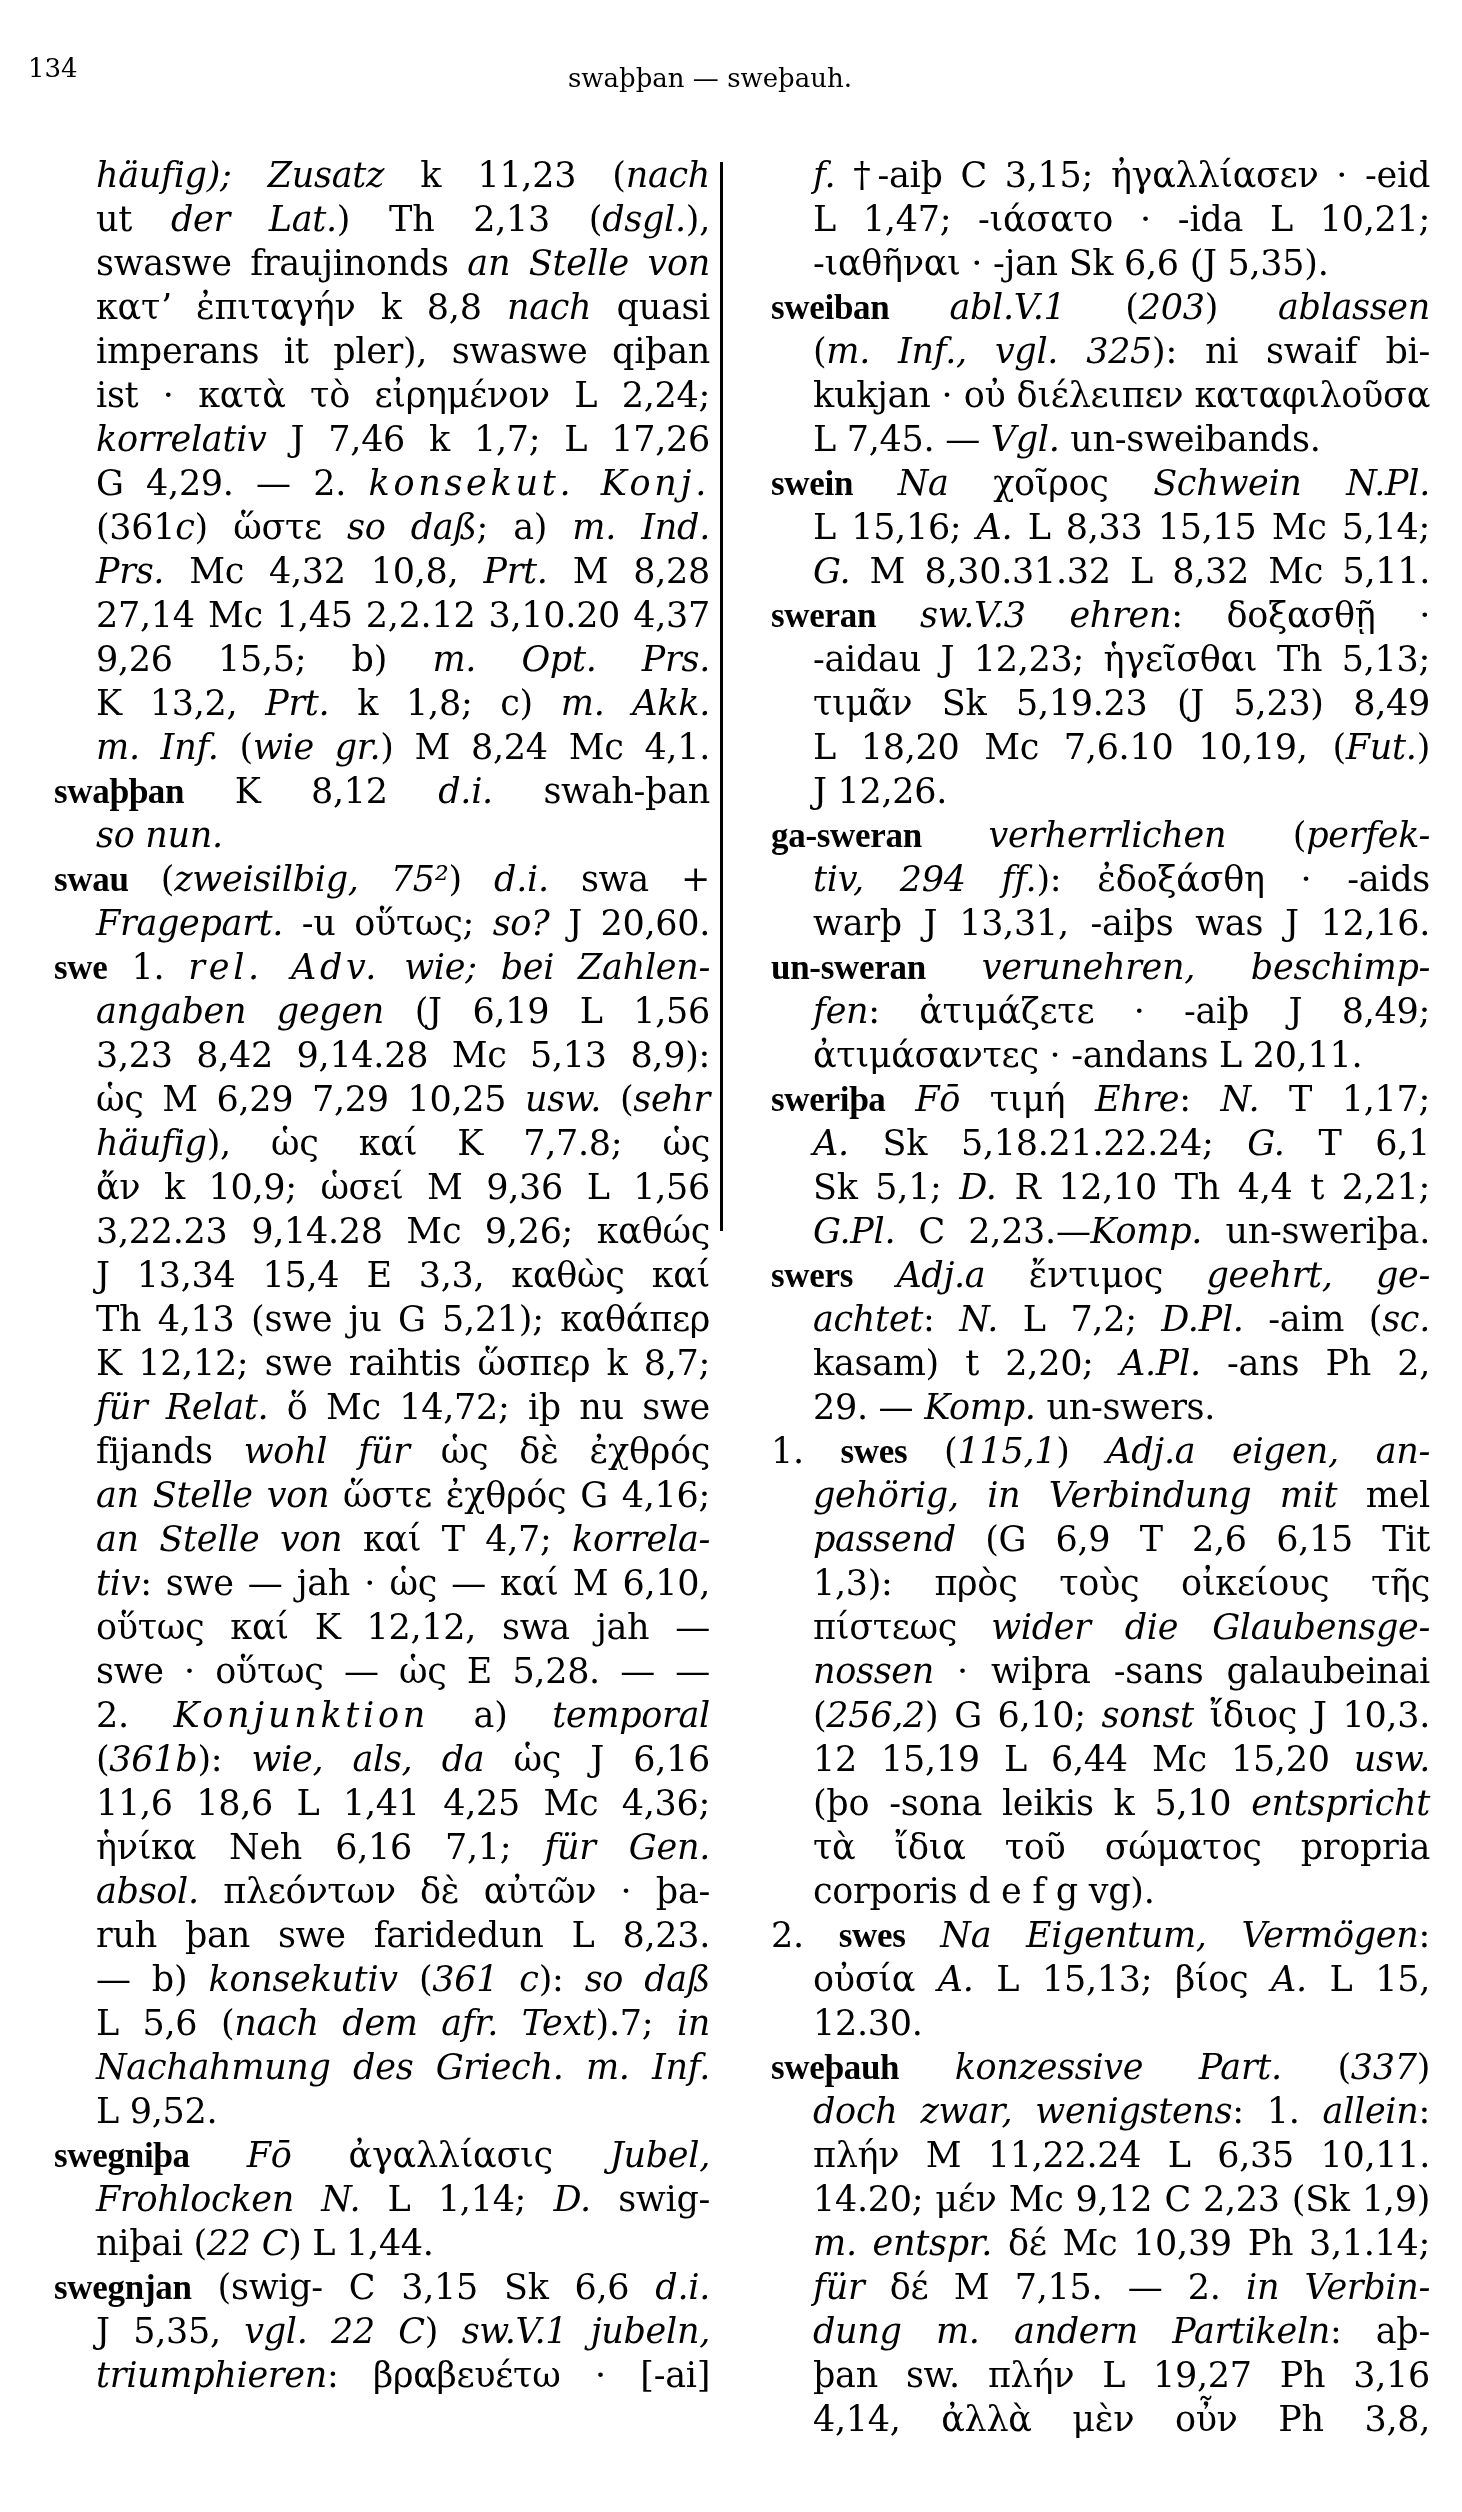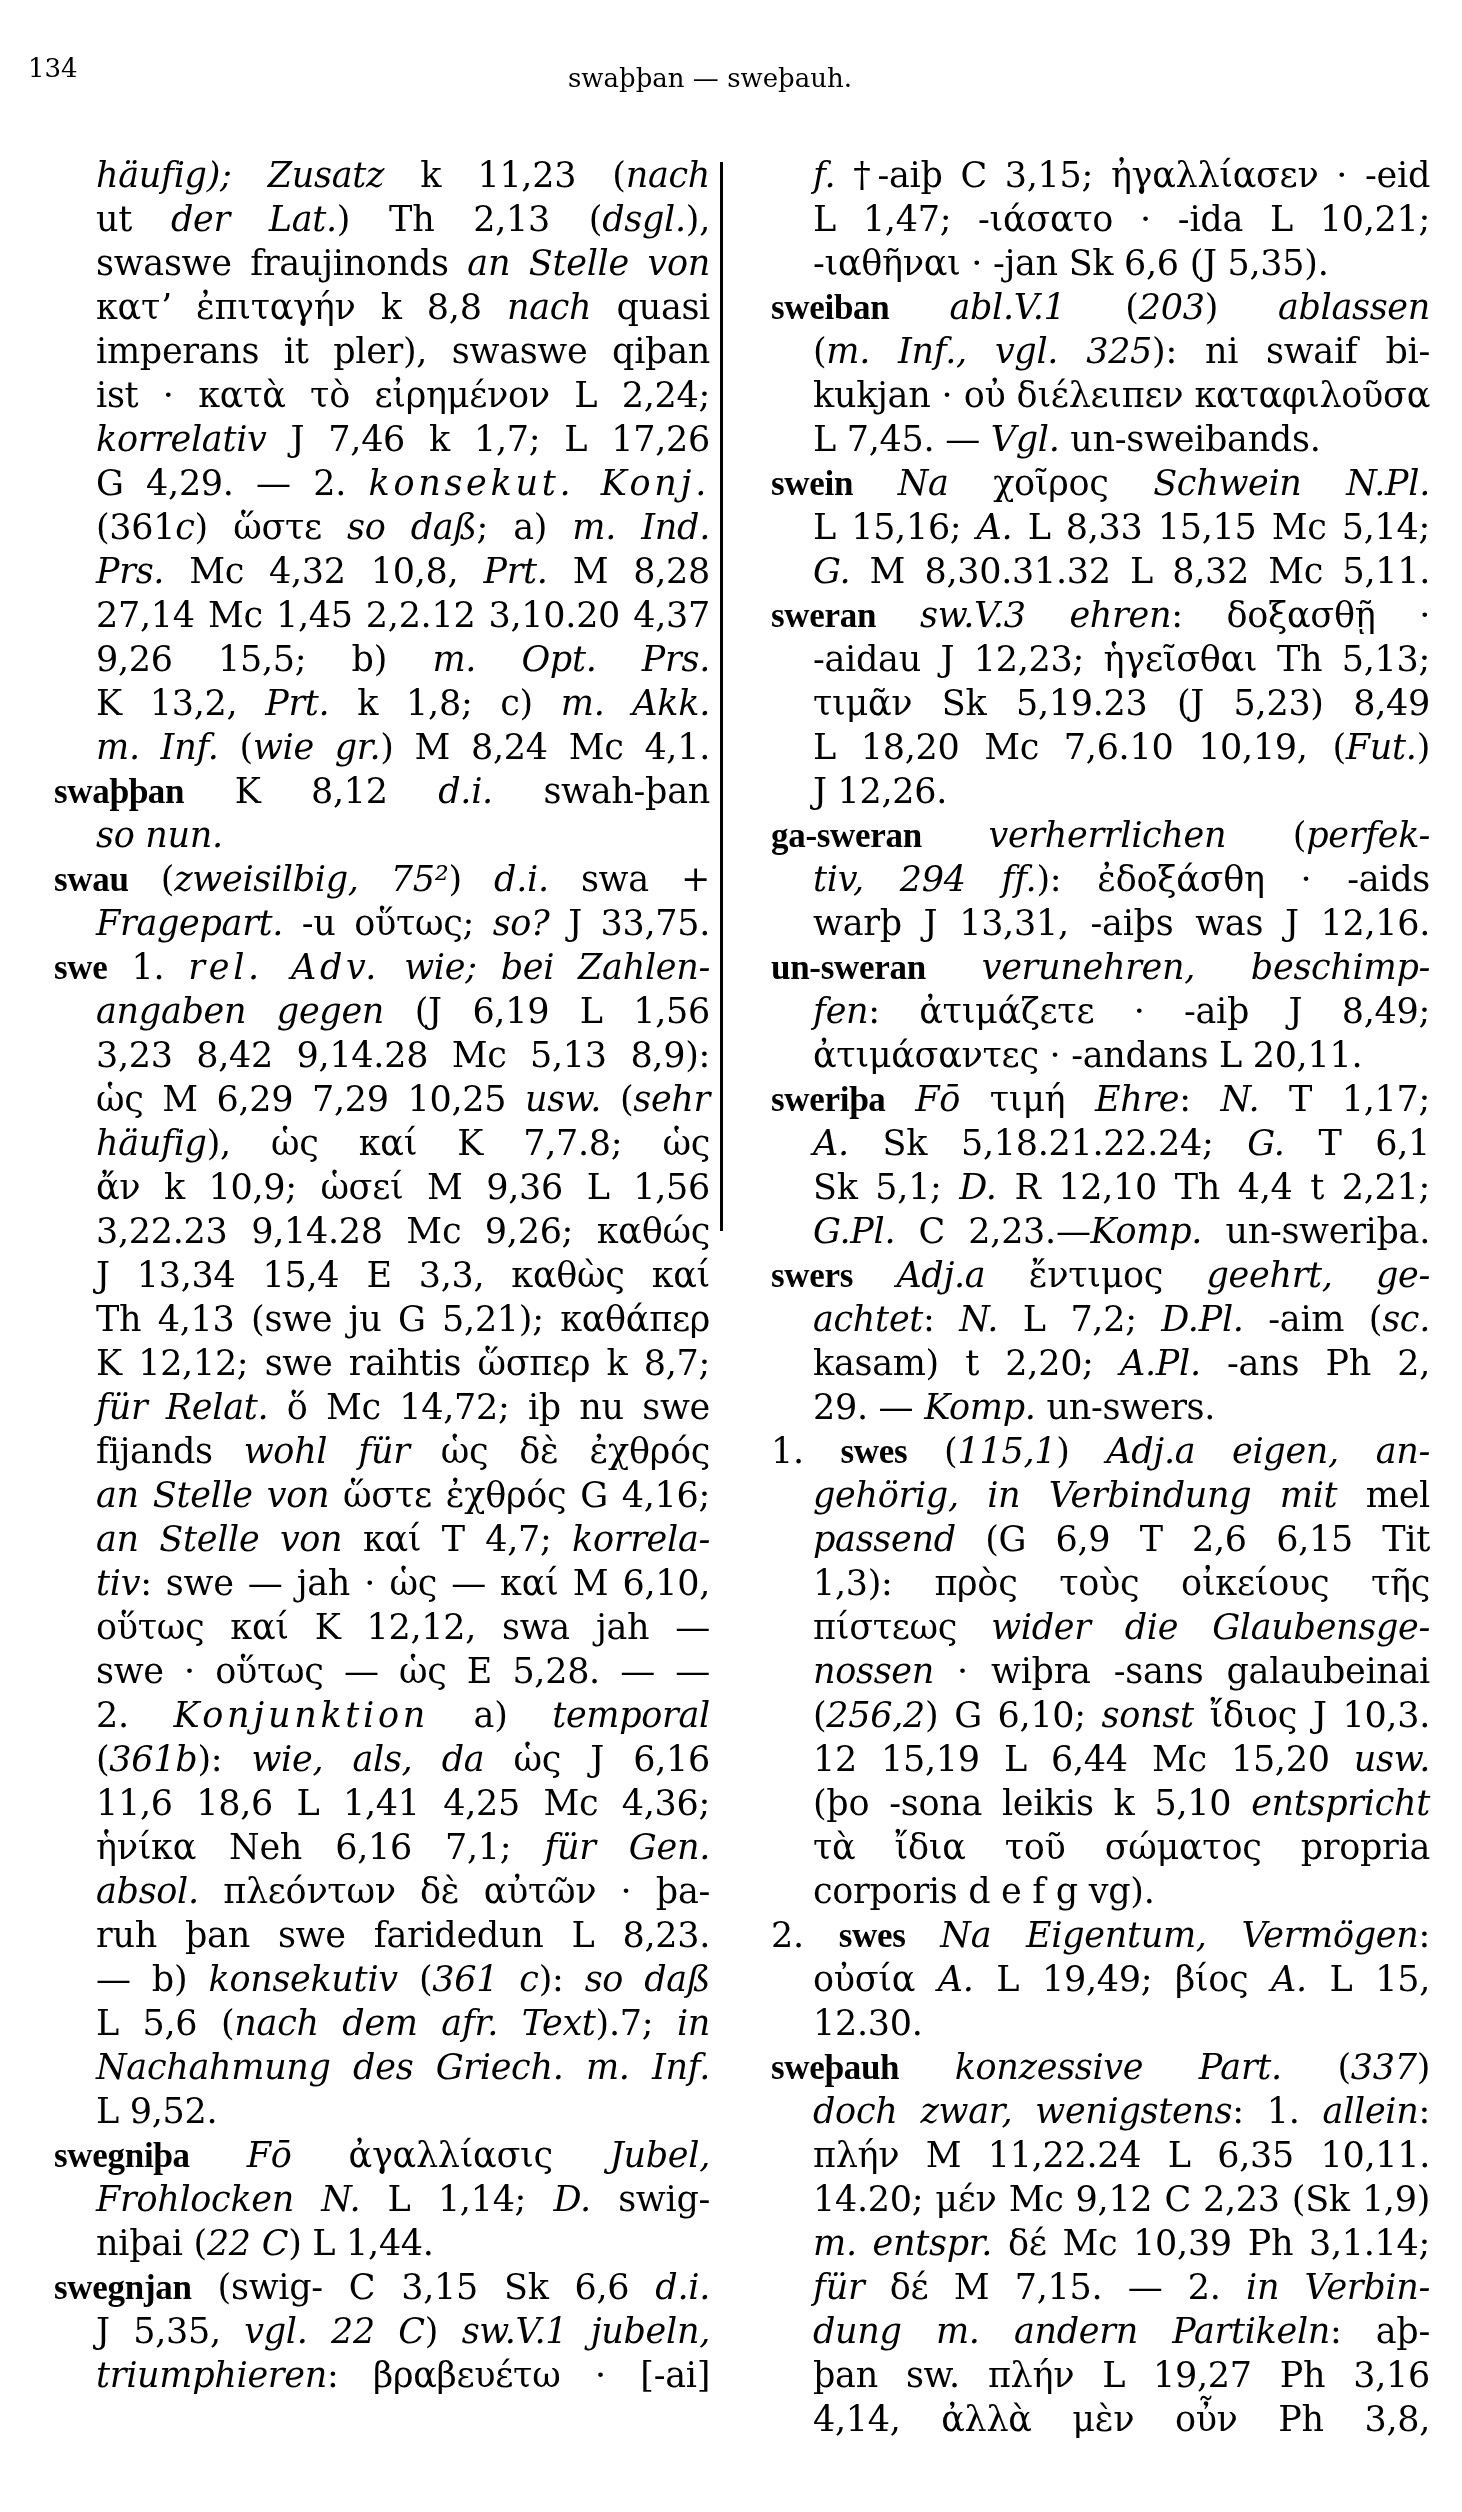--- a/index.html
+++ b/index.html
@@ -73,21 +73,21 @@
     <div class="line head">
       <span class="line-inner"><span class="seg-b">swaþþan</span><span class="seg-r"> K 8,12 </span><span class="seg-i">d.i.</span><span class="seg-r"> swah-þan</span></span>
     </div>
     <div class="line left">
       <span class="line-inner"><span class="seg-i">so nun.</span></span>
     </div>
     <div class="line head">
       <span class="line-inner"><span class="seg-b">swau</span><span class="seg-r"> (</span><span class="seg-i">zweisilbig, 75²</span><span class="seg-r">) </span><span class="seg-i">d.i.</span><span class="seg-r"> swa +</span></span>
     </div>
     <div class="line">
-      <span class="line-inner"><span class="seg-i">Fragepart.</span><span class="seg-r"> -u οὕτως; </span><span class="seg-i">so?</span><span class="seg-r"> J 33,75.</span></span>
+      <span class="line-inner"><span class="seg-i">Fragepart.</span><span class="seg-r"> -u οὕτως; </span><span class="seg-i">so?</span><span class="seg-r"> J 20,60.</span></span>
     </div>
     <div class="line head">
       <span class="line-inner"><span class="seg-b">swe</span><span class="seg-r"> 1. </span><span class="seg-s">rel. Adv.</span><span class="seg-r"> </span><span class="seg-i">wie; bei Zahlen-</span></span>
     </div>
     <div class="line">
       <span class="line-inner"><span class="seg-i">angaben gegen</span><span class="seg-r"> (J 6,19 L 1,56</span></span>
     </div>
     <div class="line">
       <span class="line-inner"><span class="seg-r">3,23 8,42 9,14.28 Mc 5,13 8,9):</span></span>
     </div>
@@ -301,21 +301,21 @@
     <div class="line">
       <span class="line-inner"><span class="seg-r">τὰ ἴδια τοῦ σώματος propria</span></span>
     </div>
     <div class="line left">
       <span class="line-inner"><span class="seg-r">corporis d e f g vg).</span></span>
     </div>
     <div class="line head">
       <span class="line-inner"><span class="seg-r">2. </span><span class="seg-b">swes</span><span class="seg-r"> </span><span class="seg-i">Na Eigentum, Vermögen</span><span class="seg-r">:</span></span>
     </div>
     <div class="line">
-      <span class="line-inner"><span class="seg-r">οὐσία </span><span class="seg-i">A.</span><span class="seg-r"> L 19,49; βίος </span><span class="seg-i">A.</span><span class="seg-r"> L 15,</span></span>
+      <span class="line-inner"><span class="seg-r">οὐσία </span><span class="seg-i">A.</span><span class="seg-r"> L 15,13; βίος </span><span class="seg-i">A.</span><span class="seg-r"> L 15,</span></span>
     </div>
     <div class="line left">
       <span class="line-inner"><span class="seg-r">12.30.</span></span>
     </div>
     <div class="line head">
       <span class="line-inner"><span class="seg-b">sweþauh</span><span class="seg-r"> </span><span class="seg-i">konzessive Part.</span><span class="seg-r"> (</span><span class="seg-i">337</span><span class="seg-r">)</span></span>
     </div>
     <div class="line">
       <span class="line-inner"><span class="seg-i">doch zwar, wenigstens</span><span class="seg-r">: 1. </span><span class="seg-i">allein</span><span class="seg-r">:</span></span>
     </div>

